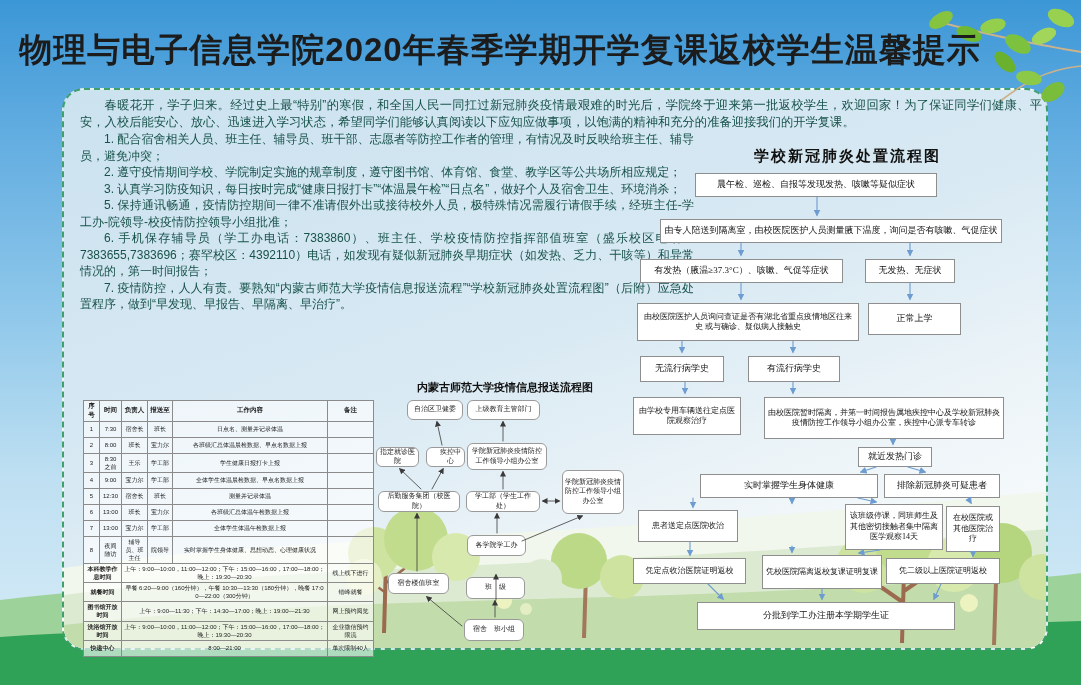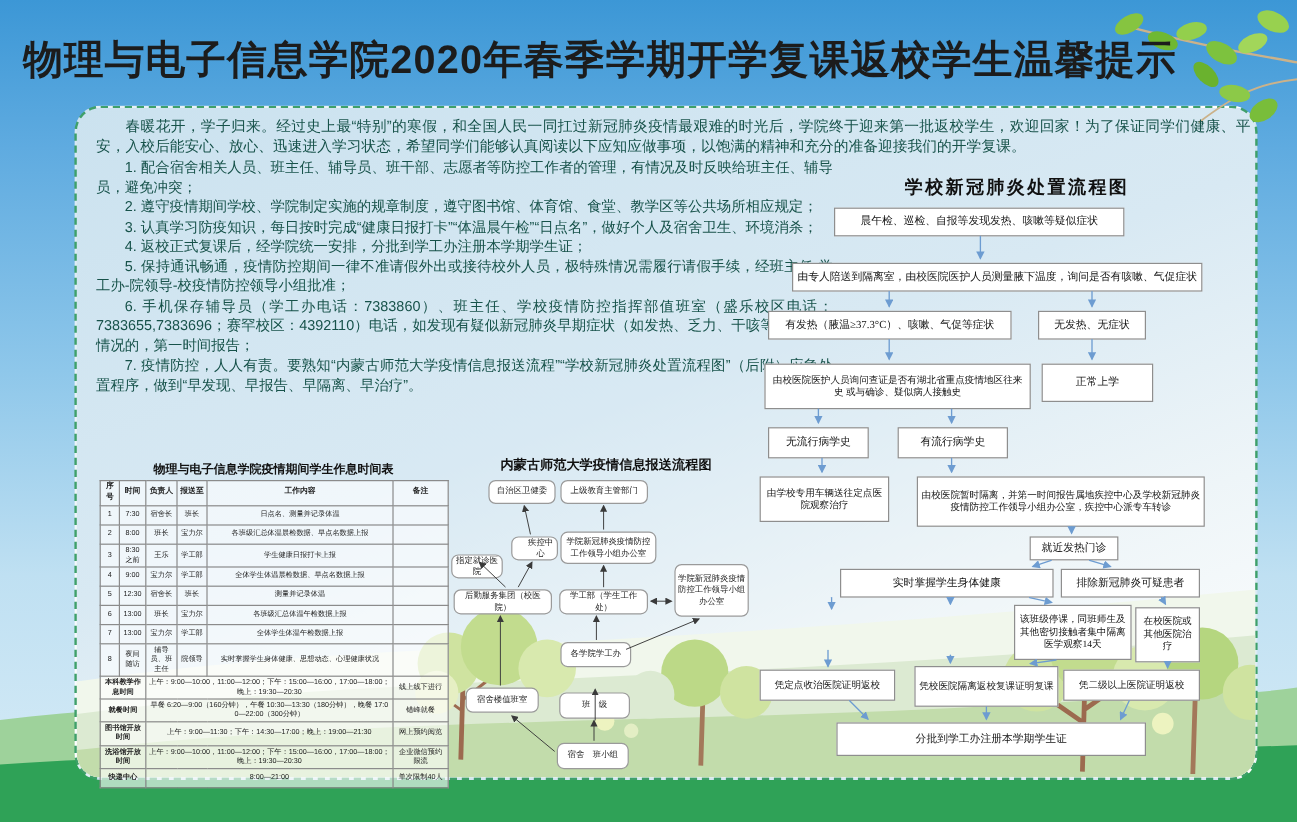--- a/index.html
+++ b/index.html
@@ -104,64 +104,63 @@
 <div class="layer">
 
   <div class="intro-block">
     <p>春暖花开，学子归来。经过史上最“特别”的寒假，和全国人民一同扛过新冠肺炎疫情最艰难的时光后，学院终于迎来第一批返校学生，欢迎回家！为了保证同学们健康、平安，入校后能安心、放心、迅速进入学习状态，希望同学们能够认真阅读以下应知应做事项，以饱满的精神和充分的准备迎接我们的开学复课。</p>
   </div>
 
   <div class="items-block">
     <p>1. 配合宿舍相关人员、班主任、辅导员、班干部、志愿者等防控工作者的管理，有情况及时反映给班主任、辅导员，避免冲突；</p>
     <p>2. 遵守疫情期间学校、学院制定实施的规章制度，遵守图书馆、体育馆、食堂、教学区等公共场所相应规定；</p>
     <p>3. 认真学习防疫知识，每日按时完成“健康日报打卡”“体温晨午检”“日点名”，做好个人及宿舍卫生、环境消杀；</p>
-    <p>4. 返校正式复课后，经学院统一安排，分批到学工办注册本学期学生证；</p>
     <p>5. 保持通讯畅通，疫情防控期间一律不准请假外出或接待校外人员，极特殊情况需履行请假手续，经班主任-学工办-院领导-校疫情防控领导小组批准；</p>
     <p>6. 手机保存辅导员（学工办电话：7383860）、班主任、学校疫情防控指挥部值班室（盛乐校区电话：7383655,7383696；赛罕校区：4392110）电话，如发现有疑似新冠肺炎早期症状（如发热、乏力、干咳等）和异常情况的，第一时间报告；</p>
     <p>7. 疫情防控，人人有责。要熟知“内蒙古师范大学疫情信息报送流程”“学校新冠肺炎处置流程图”（后附）应急处置程序，做到“早发现、早报告、早隔离、早治疗”。</p>
   </div>
 
   <div class="flow-title-school">学校新冠肺炎处置流程图</div>
 
   <div class="fbox" style="left:695px;top:173px;width:242px;height:24px;">晨午检、巡检、自报等发现发热、咳嗽等疑似症状</div>
   <div class="fbox" style="left:660px;top:219px;width:342px;height:24px;">由专人陪送到隔离室，由校医院医护人员测量腋下温度，询问是否有咳嗽、气促症状</div>
   <div class="fbox" style="left:640px;top:259px;width:203px;height:24px;">有发热（腋温≥37.3°C）、咳嗽、气促等症状</div>
   <div class="fbox" style="left:865px;top:259px;width:90px;height:24px;">无发热、无症状</div>
   <div class="fbox sm" style="left:637px;top:303px;width:222px;height:38px;">由校医院医护人员询问查证是否有湖北省重点疫情地区往来史 或与确诊、疑似病人接触史</div>
   <div class="fbox" style="left:868px;top:303px;width:93px;height:32px;">正常上学</div>
   <div class="fbox" style="left:640px;top:356px;width:84px;height:26px;">无流行病学史</div>
   <div class="fbox" style="left:748px;top:356px;width:92px;height:26px;">有流行病学史</div>
   <div class="fbox sm" style="left:633px;top:397px;width:108px;height:38px;">由学校专用车辆送往定点医院观察治疗</div>
   <div class="fbox sm" style="left:764px;top:397px;width:240px;height:42px;">由校医院暂时隔离，并第一时间报告属地疾控中心及学校新冠肺炎疫情防控工作领导小组办公室，疾控中心派专车转诊</div>
   <div class="fbox" style="left:858px;top:447px;width:74px;height:20px;">就近发热门诊</div>
   <div class="fbox" style="left:700px;top:474px;width:178px;height:24px;">实时掌握学生身体健康</div>
   <div class="fbox" style="left:884px;top:474px;width:116px;height:24px;">排除新冠肺炎可疑患者</div>
+  <div class="fbox sm" style="left:638px;top:510px;width:100px;height:32px;">患者送定点医院收治</div>
   <div class="fbox sm" style="left:845px;top:504px;width:98px;height:46px;">该班级停课，同班师生及其他密切接触者集中隔离医学观察14天</div>
   <div class="fbox sm" style="left:946px;top:506px;width:54px;height:46px;font-family:Liberation Serif, serif;">在校医院或其他医院治疗</div>
   <div class="fbox sm" style="left:633px;top:558px;width:113px;height:26px;">凭定点收治医院证明返校</div>
   <div class="fbox sm" style="left:886px;top:558px;width:114px;height:26px;">凭二级以上医院证明返校</div>
   <div class="fbox sm" style="left:762px;top:555px;width:120px;height:34px;">凭校医院隔离返校复课证明复课</div>
   <div class="fbox" style="left:697px;top:602px;width:258px;height:28px;">分批到学工办注册本学期学生证</div>
 
   <div class="flow-title-report">内蒙古师范大学疫情信息报送流程图</div>
 
   <div class="rbox" style="left:407px;top:400px;width:56px;height:20px;">自治区卫健委</div>
   <div class="rbox" style="left:467px;top:400px;width:73px;height:20px;">上级教育主管部门</div>
-  <div class="rbox" style="left:376px;top:462px;width:43px;height:20px;">指定就诊医院</div>
+  <div class="rbox" style="left:376px;top:447px;width:43px;height:20px;">指定就诊医院</div>
   <div class="rbox" style="left:426px;top:447px;width:39px;height:20px;padding-left:12px;">疾控中心</div>
   <div class="rbox" style="left:467px;top:443px;width:80px;height:27px;">学院新冠肺炎疫情防控工作领导小组办公室</div>
   <div class="rbox" style="left:378px;top:491px;width:82px;height:21px;">后勤服务集团（校医院）</div>
   <div class="rbox" style="left:466px;top:491px;width:74px;height:21px;">学工部（学生工作处）</div>
   <div class="rbox" style="left:562px;top:470px;width:62px;height:44px;">学院新冠肺炎疫情防控工作领导小组办公室</div>
   <div class="rbox" style="left:467px;top:535px;width:59px;height:21px;">各学院学工办</div>
   <div class="rbox" style="left:388px;top:573px;width:61px;height:21px;">宿舍楼值班室</div>
   <div class="rbox" style="left:466px;top:577px;width:59px;height:22px;">班　级</div>
   <div class="rbox" style="left:464px;top:619px;width:60px;height:22px;">宿舍　班小组</div>
 
-  <div class="tbl-title">物理与电子信息学院疫情期间学生作息时间表</div>
   <table class="sched">
     <colgroup>
       <col style="width:16px">
         <col style="width:22px">
         <col style="width:26px">
       <col style="width:25px">
         <col style="width:155px">
         <col style="width:46px">
     </colgroup>
     <thead>

